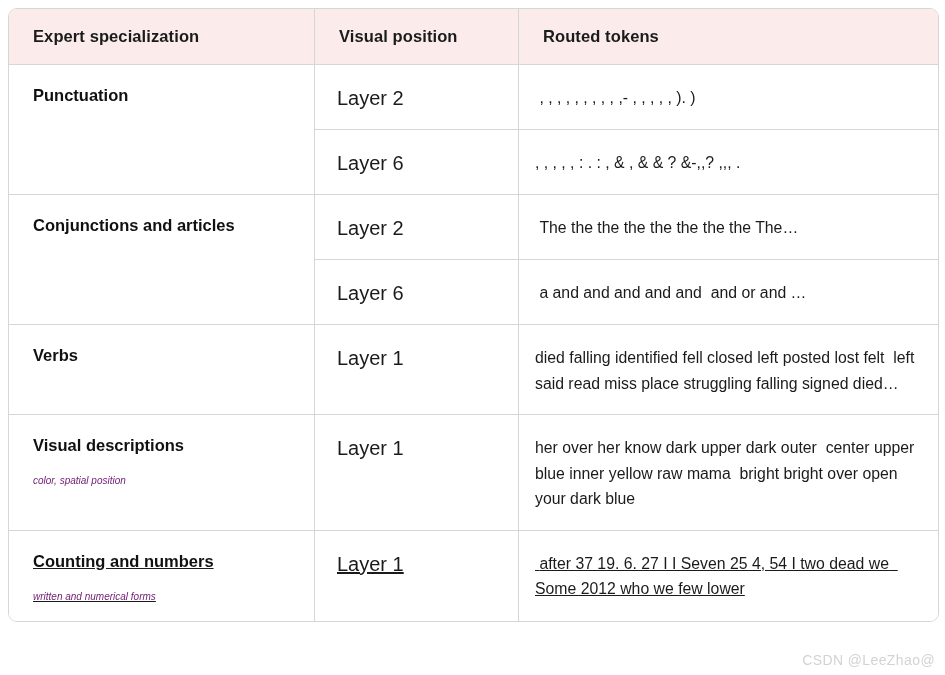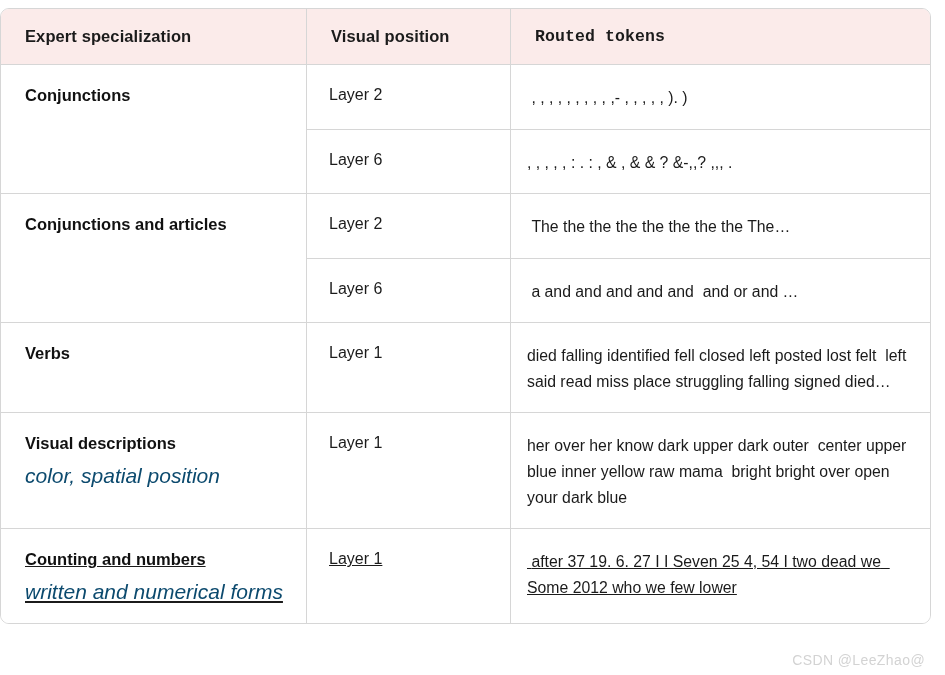--- a/index.html
+++ b/index.html
@@ -10,21 +10,21 @@
   body {
     width: 945px;
     height: 675px;
     font-family: "Liberation Sans", sans-serif;
     overflow: hidden;
     position: relative;
   }
 
   #table-wrap {
     position: absolute;
-    left: 0;
+    left: 8px;
     top: 8px;
     width: 929px;
     height: 655px;
     box-sizing: border-box;
   }
 
   table.expert-table {
     width: 929px;
     border-collapse: separate;
     border-spacing: 0;
@@ -44,21 +44,21 @@
     text-align: left;
     font-weight: bold;
     font-size: 16.5px;
     color: #1b1b1b;
     padding: 18px 0 18px 24px;
     border-bottom: 1px solid #d6d6d6;
     border-right: 1px solid #d6d6d6;
     vertical-align: middle;
     letter-spacing: 0.1px;
   }
-  thead th:last-child { border-right: none; font-family: Liberation Mono, monospace; }
+  thead th:last-child { border-right: none; }
 
   tbody td {
     border-right: 1px solid #d6d6d6;
     border-bottom: 1px solid #d6d6d6;
     vertical-align: top;
     color: #1b1b1b;
     background: #ffffff;
   }
   tbody td:last-child { border-right: none; }
   tbody tr:last-child td { border-bottom: none; text-decoration: underline; }
@@ -67,46 +67,46 @@
     padding: 20px 12px 18px 24px;
   }
   .spec-title {
     font-weight: bold;
     font-size: 16.5px;
     line-height: 1.25;
     color: #111111;
   }
   .spec-sub {
     font-style: italic;
-    font-size: 21px;
+    font-size: 10px;
     line-height: 1.3;
-    margin-top: 8px;
-    color: #0c4a6e;
+    margin-top: 18px;
+    color: #701a75;
   }
   .spec-sub:empty { display: none; }
 
   td.pos-cell {
     padding: 20px 12px 18px 22px;
-    font-size: 16px;
+    font-size: 20px;
     line-height: 1.3;
     color: #1b1b1b;
   }
 
   td.tok-cell {
     padding: 20px 20px 18px 16px;
     font-size: 15.8px;
     line-height: 1.62;
     color: #1b1b1b;
     white-space: pre-wrap;
     word-break: normal;
   }
 
   .watermark {
     position: absolute;
-    right: 20px;
+    right: 10px;
     bottom: 7px;
     font-size: 14px;
     color: #d3d3d3;
     letter-spacing: 0.4px;
     font-family: "Liberation Sans", sans-serif;
     pointer-events: none;
     user-select: none;
   }
 </style>
 </head>
@@ -122,21 +122,21 @@
     <thead>
       <tr>
         <th>Expert specialization</th>
         <th>Visual position</th>
         <th>Routed tokens</th>
       </tr>
     </thead>
     <tbody id="table-body">
         <tr>
           <td class="spec-cell" rowspan="2">
-            <div class="spec-title">Conjunctions</div>
+            <div class="spec-title">Punctuation</div>
           </td>
           <td class="pos-cell">Layer 2</td>
           <td class="tok-cell"> , , , , , , , , , ,- , , , , , ). )</td>
         </tr>
         <tr>
           <td class="pos-cell">Layer 6</td>
           <td class="tok-cell">, , , , , : . : , &amp; , &amp; &amp; ? &amp;-,,? ,,, .</td>
         </tr>
         <tr>
           <td class="spec-cell" rowspan="2">

